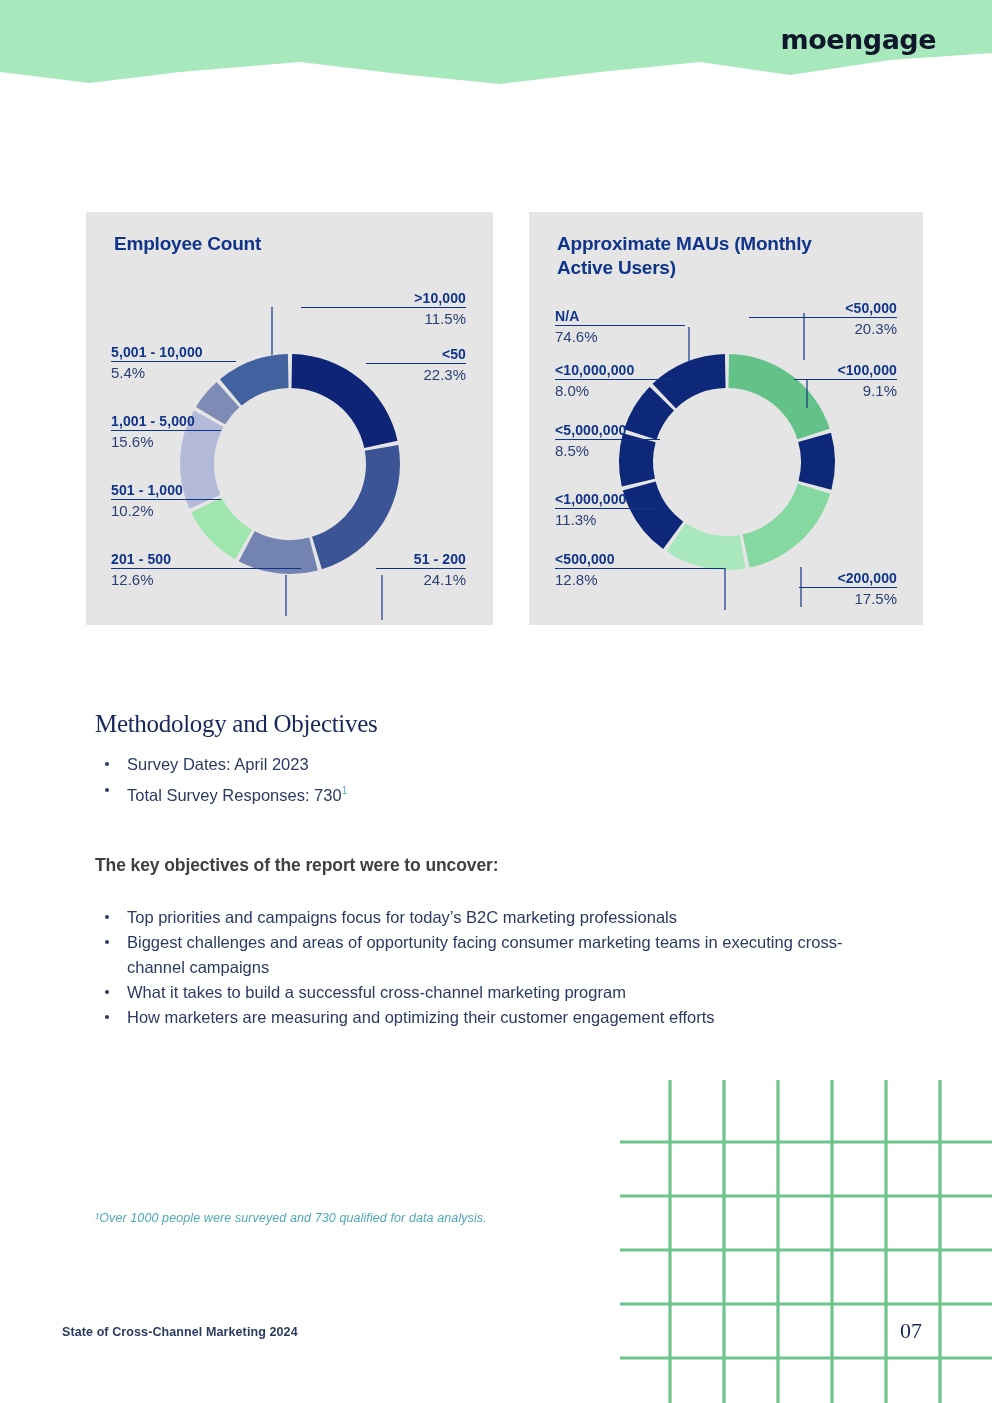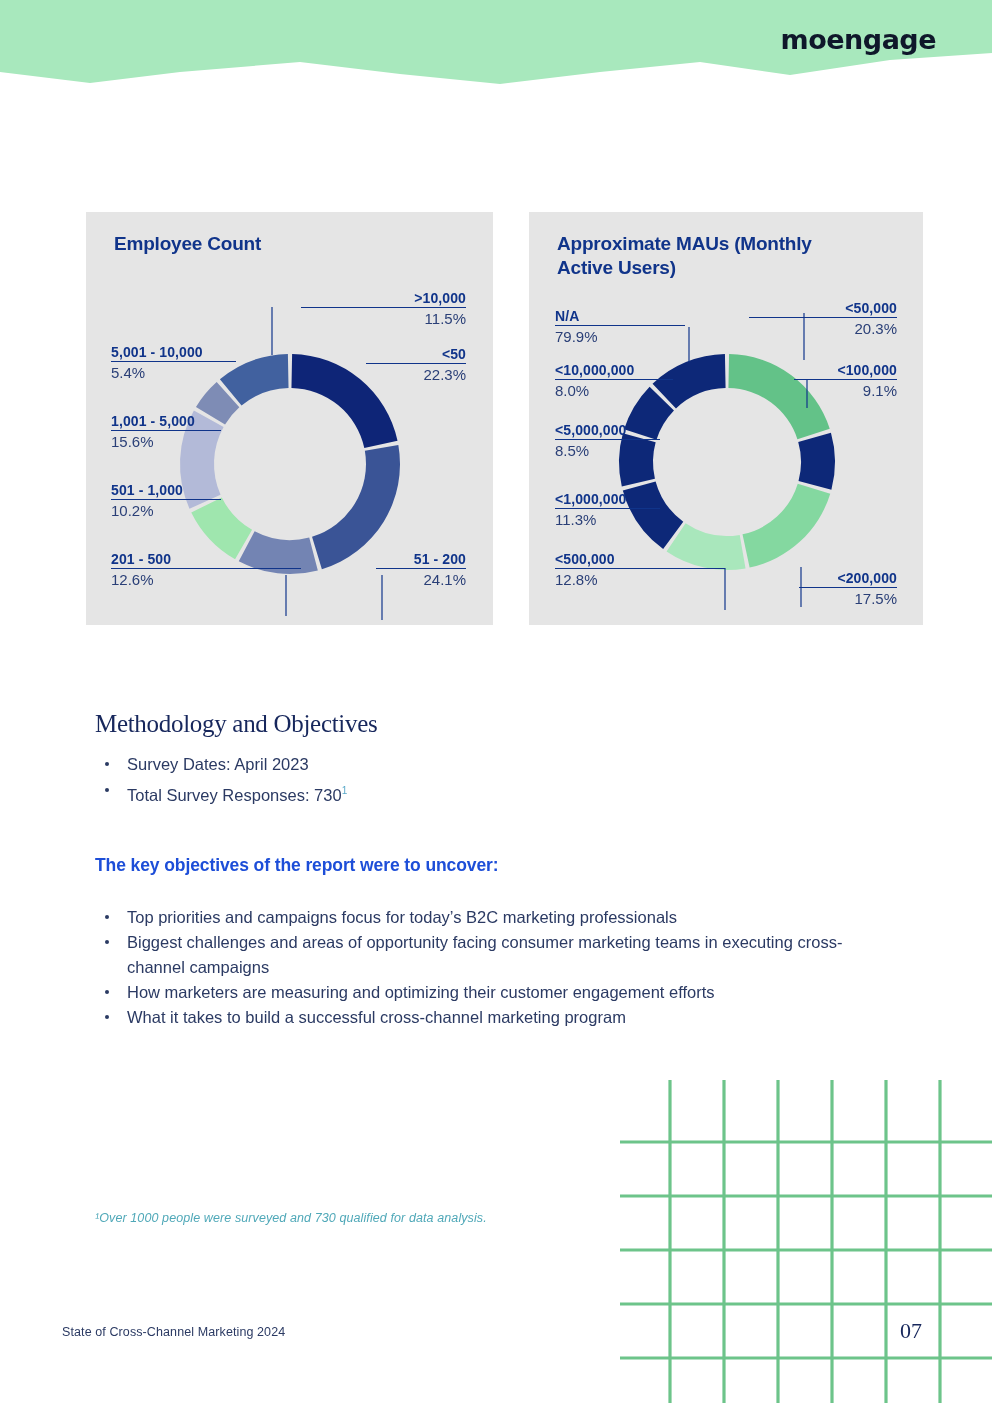--- a/index.html
+++ b/index.html
@@ -54,33 +54,33 @@
     position:relative;padding-left:32px;
     font-size:16.5px;line-height:25px;color:#2b3a63;margin-bottom:1px;
   }
   .bullet-list li:before{
     content:"";position:absolute;left:10px;top:10px;
     width:4px;height:4px;border-radius:50%;background:#2b3a63;
   }
   #meta-list{left:95px;top:752px;}
   #objectives-heading{
     position:absolute;left:95px;top:855px;
-    font-size:17.5px;font-weight:bold;color:#1d4ed8;letter-spacing:-0.1px;
+    font-size:17.5px;font-weight:bold;color:#404040;letter-spacing:-0.1px;
   }
   #objectives-list{left:95px;top:905px;width:780px;}
   #objectives-list li{margin-bottom:0;}
   .sup{font-size:10px;vertical-align:super;color:#5aa9c9;}
   
   #footnote{
     position:absolute;left:95px;top:1211px;
     font-size:12.5px;font-style:italic;color:#4fa8b8;letter-spacing:0.1px;
   }
   #footer-title{
     position:absolute;left:62px;top:1325px;
-    font-size:12.5px;color:#2b3a63;letter-spacing:0.1px;
+    font-size:12.5px;color:#2b3a63;letter-spacing:0.1px;font-weight:bold;
   }
   #page-number{
     position:absolute;left:900px;top:1318px;
     font-size:22px;color:#17275c;
     font-family:"Liberation Serif", serif;
   }
   
   #deco-grid{position:absolute;left:600px;top:1080px;width:392px;height:323px;}
 </style>
 </head>
@@ -180,21 +180,21 @@
           <path d="M278,167 L278,196"></path>
           <path d="M272,355 L272,395"></path>
           <path d="M196,356 L196,398"></path>
         </g>
     </svg>
   </div>
 
   <div class="lbl left" style="left:26px;top:98px;width:130px;">
     <div class="cat">N/A</div>
     <div class="rule"></div>
-    <div class="pct">79.9%</div>
+    <div class="pct">74.6%</div>
   </div>
 
   <div class="lbl left" style="left:26px;top:152px;width:118px;">
     <div class="cat">&lt;10,000,000</div>
     <div class="rule"></div>
     <div class="pct">8.0%</div>
   </div>
 
   <div class="lbl left" style="left:26px;top:212px;width:105px;">
     <div class="cat">&lt;5,000,000</div>
@@ -238,22 +238,22 @@
 <ul class="bullet-list" id="meta-list">
   <li><span>Survey Dates: April 2023</span></li>
   <li><span>Total Survey Responses: 730</span><span class="sup">1</span></li>
 </ul>
 
 <div id="objectives-heading">The key objectives of the report were to uncover:</div>
 
 <ul class="bullet-list" id="objectives-list">
   <li><span>Top priorities and campaigns focus for today’s B2C marketing professionals</span></li>
   <li><span>Biggest challenges and areas of opportunity facing consumer marketing teams in executing cross-channel campaigns</span></li>
+  <li><span>What it takes to build a successful cross-channel marketing program</span></li>
   <li><span>How marketers are measuring and optimizing their customer engagement efforts</span></li>
-  <li><span>What it takes to build a successful cross-channel marketing program</span></li>
 </ul>
 
 <svg id="deco-grid" width="392" height="323" viewBox="0 0 392 323">
   <g stroke="#6dc48a" stroke-width="3.2">
     <line x1="70" y1="0" x2="70" y2="323"></line>
     <line x1="124" y1="0" x2="124" y2="323"></line>
     <line x1="178" y1="0" x2="178" y2="323"></line>
     <line x1="232" y1="0" x2="232" y2="323"></line>
     <line x1="286" y1="0" x2="286" y2="323"></line>
     <line x1="340" y1="0" x2="340" y2="323"></line>

